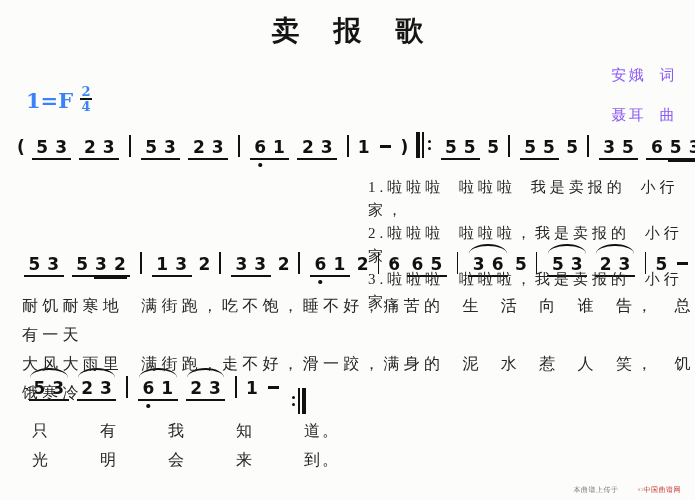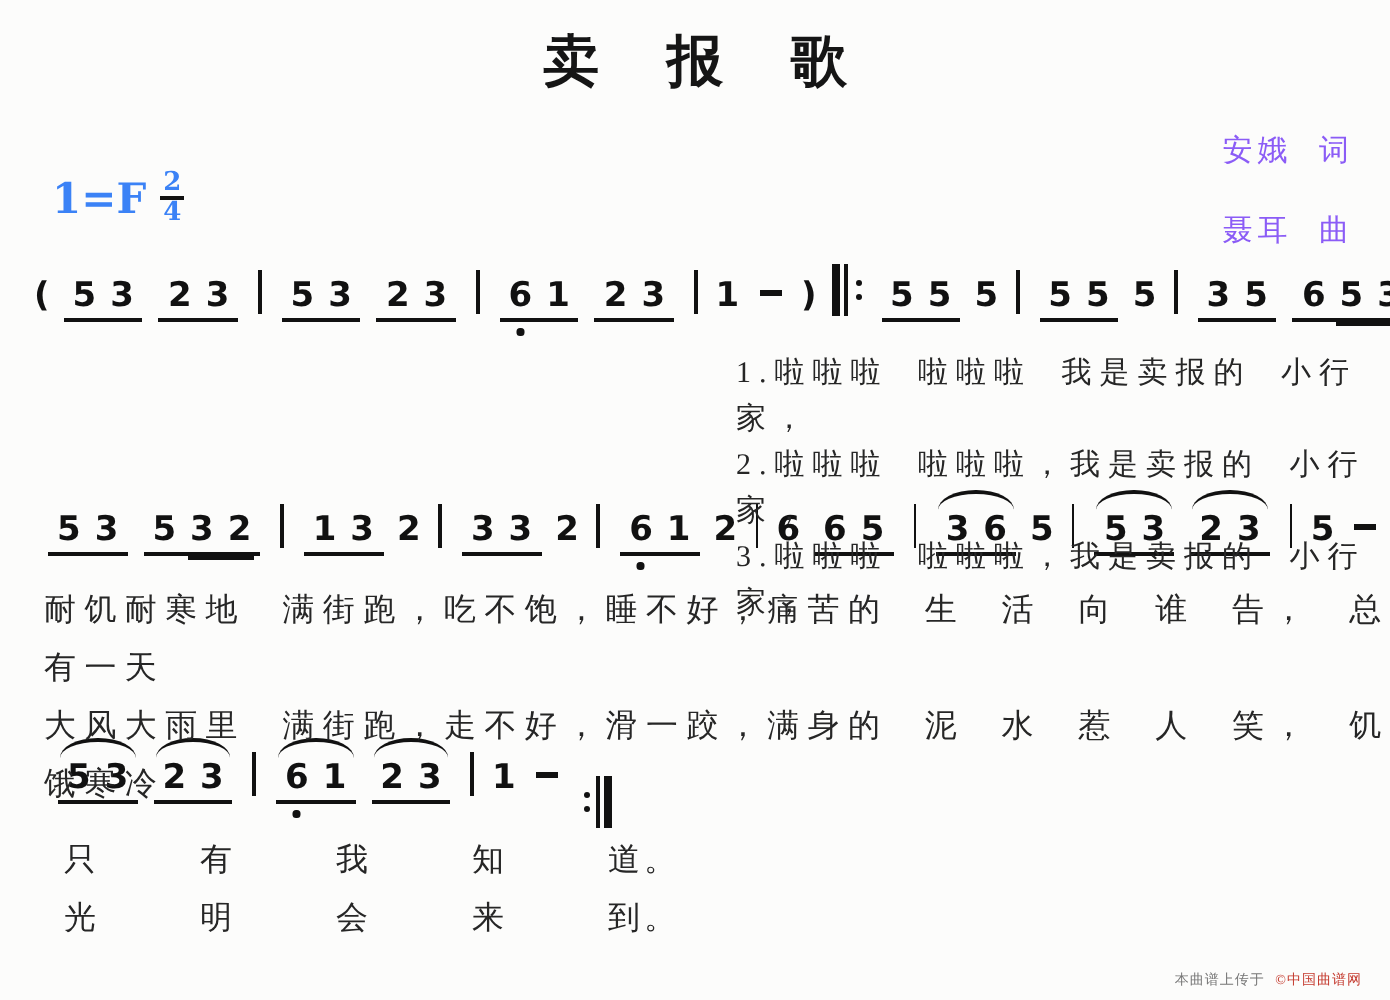--- a/index.html
+++ b/index.html
@@ -62,21 +62,21 @@
   .bdots i{display:block;width:3px;height:3px;border-radius:50%;background:#111;}
   
   .lyrics{position:absolute;color:#262626;}
   .lyrics p{margin:0;}
   .lyrics-a{left:352px;top:176px;font-size:15px;line-height:23px;letter-spacing:4px;word-spacing:7px;margin-left:16px;}
   .lyrics-b{left:22px;top:291px;font-size:16px;line-height:29px;letter-spacing:4.2px;word-spacing:10px;}
   .lyrics-c{left:32px;top:416px;font-size:16px;line-height:29px;letter-spacing:2px;word-spacing:44px;}
   
   .footer{position:absolute;right:14px;bottom:5px;font-size:7px;letter-spacing:0.5px;}
   .f-gray{color:#777;}
-  .f-red{color:#c43a2e;margin-left:3px;}
+  .f-red{color:#c43a2e;margin-left:17px;}
 </style>
 </head>
 <body>
 
 <div class="sheet">
 
   <div class="title">卖报歌</div>
 
   <div class="credit lyricist">安娥 词</div>
   <div class="credit composer">聂耳 曲</div>

